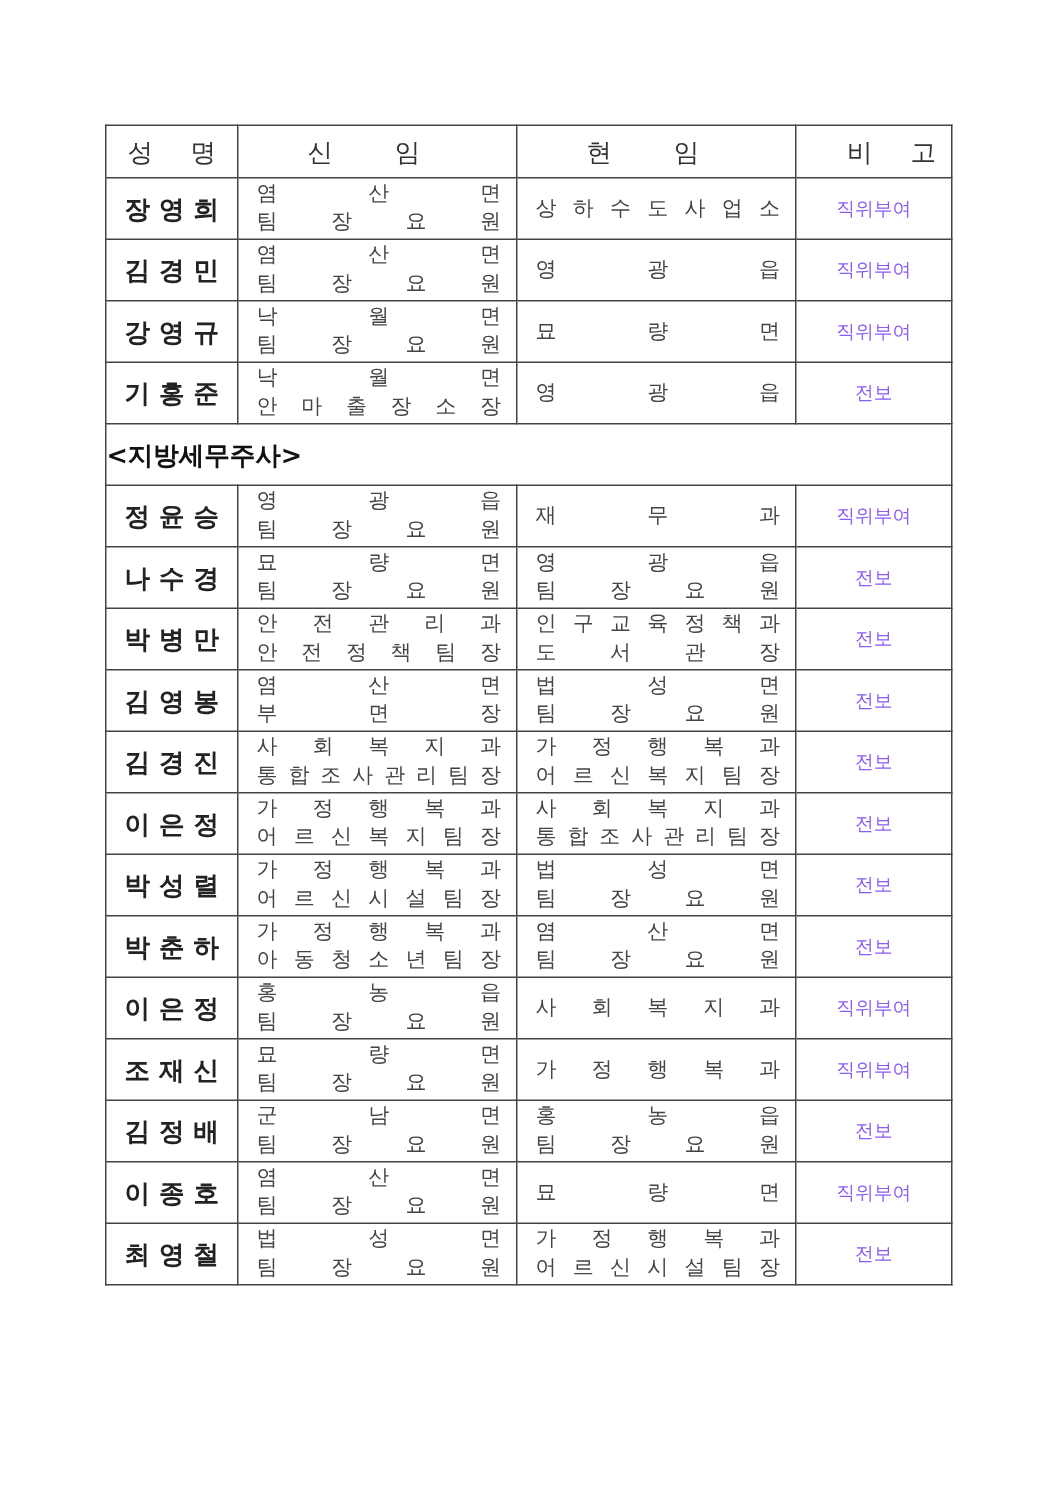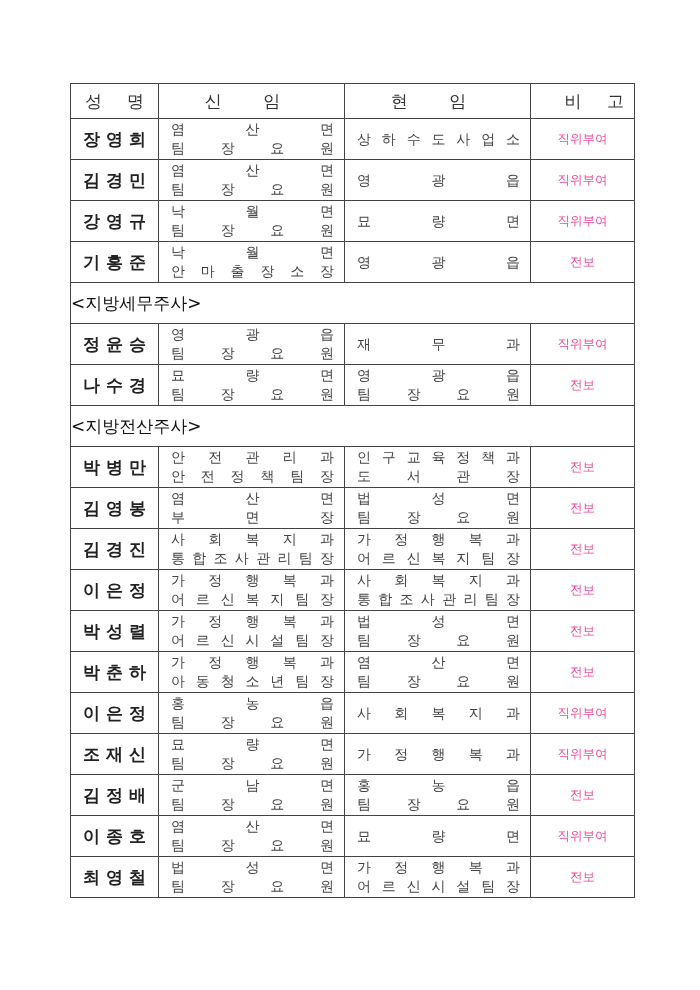--- a/index.html
+++ b/index.html
@@ -15,22 +15,22 @@
   .c-note { width: 104px; }
   .head-spread { display: flex; justify-content: space-between; padding: 0 14px; }
   .head-center { text-align: center; letter-spacing: 18px; }
   .head-center2 { text-align: right; letter-spacing: 10px; padding-left: 10px; }
   td.name { text-align: center; font-size: 17px; font-weight: bold; color: #222; }
   .name-inner { display: flex; justify-content: space-between; padding: 0 12px; }
   .pos { padding: 0 10px 0 12px; font-size: 14px; color: #444; line-height: 19px; }
   .line { display: flex; justify-content: space-between; }
   .pos.single { display: flex; align-items: center; }
   .pos.single .line { width: 100%; }
-  td.note { text-align: center; font-size: 12.5px; color: #ec4899; }
-  td.section { font-size: 17px; font-weight: normal; padding-left: 6px; color: #111; }
+  td.note { text-align: center; font-size: 12.5px; color: #8b5cf6; }
+  td.section { font-size: 17px; font-weight: bold; padding-left: 6px; color: #111; }
 </style>
 </head>
 <body>
 
 <table class="roster">
   <colgroup>
     <col class="c-name">
       <col class="c-new">
       <col class="c-cur">
       <col class="c-note">
@@ -262,23 +262,20 @@
               <span>팀</span>
               <span>장</span>
               <span>요</span>
               <span>원</span>
             </div>
           </div>
         </td>
         <td class="note">전보</td>
       </tr>
       <tr>
-        <td colspan="4" class="section">&lt;지방전산주사&gt;</td>
-      </tr>
-      <tr>
         <td class="name">
           <div class="name-inner">
             <span>박</span>
             <span>병</span>
             <span>만</span>
           </div>
         </td>
         <td>
           <div class="pos">
             <div class="line">

